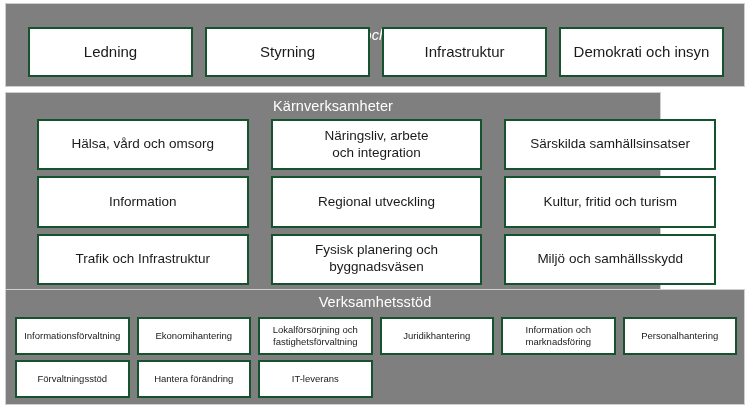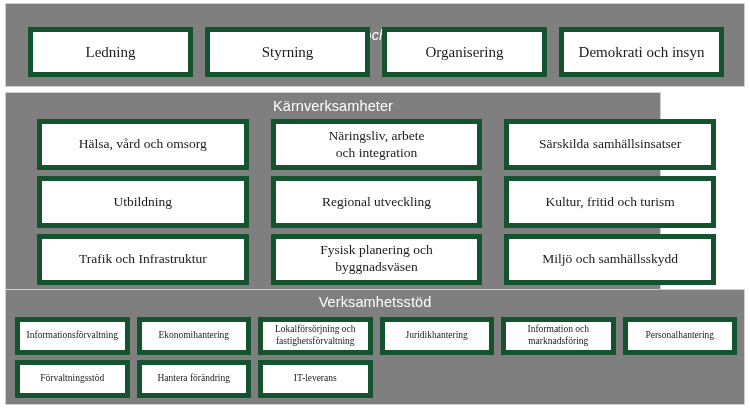--- a/index.html
+++ b/index.html
@@ -102,56 +102,55 @@
     grid-template-rows: repeat(2, 1fr);
     column-gap: 7px;
     row-gap: 5px;
     border-radius: 26px;
   }
   #panel-support .box { font-size: 9.5px; }
 
   
   .box {
     background: #ffffff;
-    border: 5px solid #14532d;
+    border: 2px solid #14532d;
     box-sizing: border-box;
     display: flex;
     align-items: center;
     justify-content: center;
     text-align: center;
     color: #1a1a1a;
     line-height: 1.25;
     padding: 2px 4px;
     white-space: pre-line;
-    font-family: Liberation Serif, serif;
   }
 </style>
 </head>
 <body>
 
 <div id="diagram">
 
   <section class="panel" id="panel-governance">
     <div class="panel-title">Ledning och styrning</div>
     <div class="row">
       <div class="box">Ledning</div>
       <div class="box">Styrning</div>
-      <div class="box">Organisering</div>
+      <div class="box">Infrastruktur</div>
       <div class="box">Demokrati och insyn</div>
     </div>
   </section>
 
   <section class="panel" id="panel-core">
     <div class="panel-title">Kärnverksamheter</div>
     <div class="grid">
       <div class="box">Hälsa, vård och omsorg</div>
       <div class="box">Näringsliv, arbete
 och integration</div>
       <div class="box">Särskilda samhällsinsatser</div>
-      <div class="box">Utbildning</div>
+      <div class="box">Information</div>
       <div class="box">Regional utveckling</div>
       <div class="box">Kultur, fritid och turism</div>
       <div class="box">Trafik och Infrastruktur</div>
       <div class="box">Fysisk planering och
 byggnadsväsen</div>
       <div class="box">Miljö och samhällsskydd</div>
     </div>
   </section>
 
   <section class="panel" id="panel-support">

